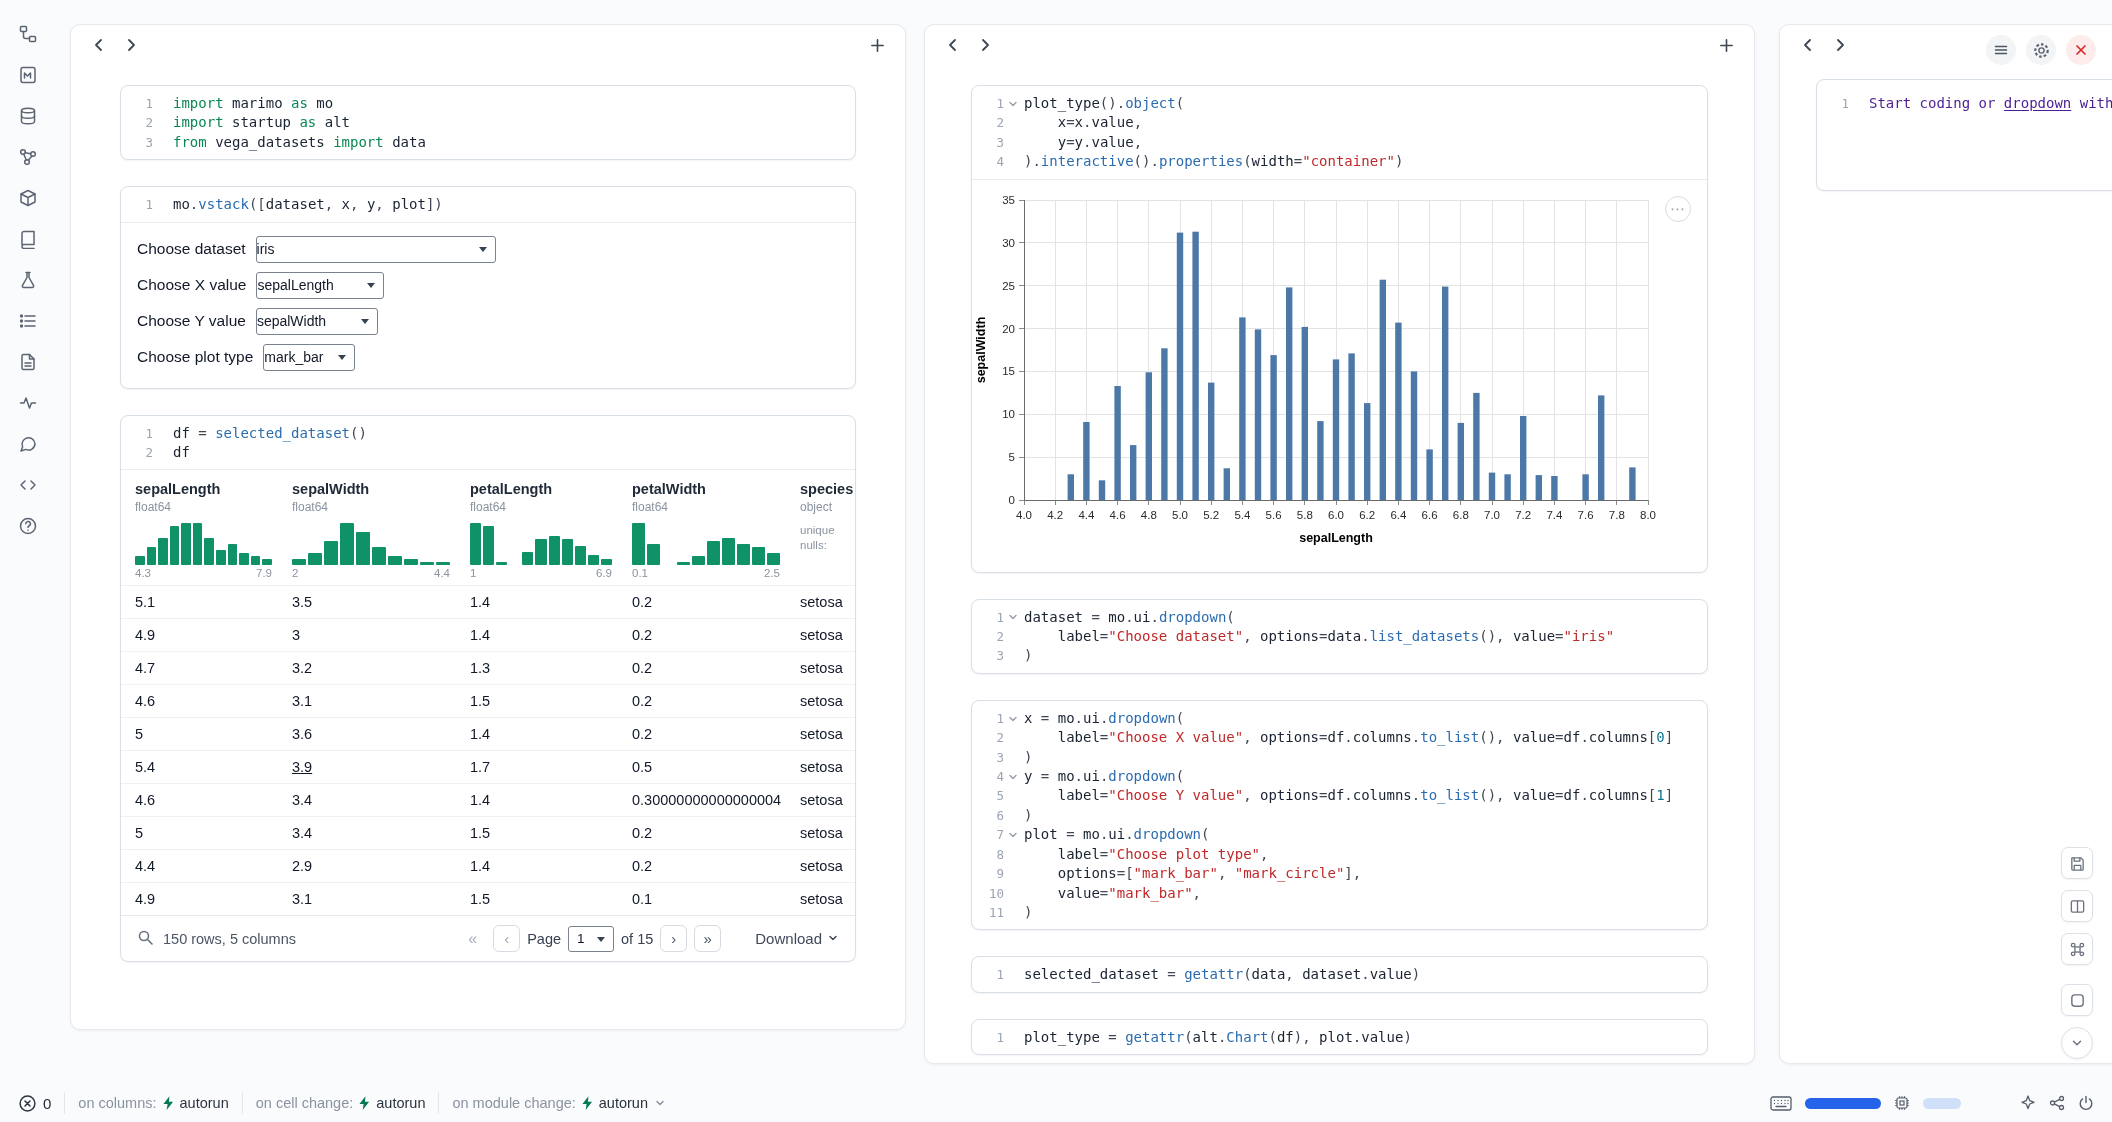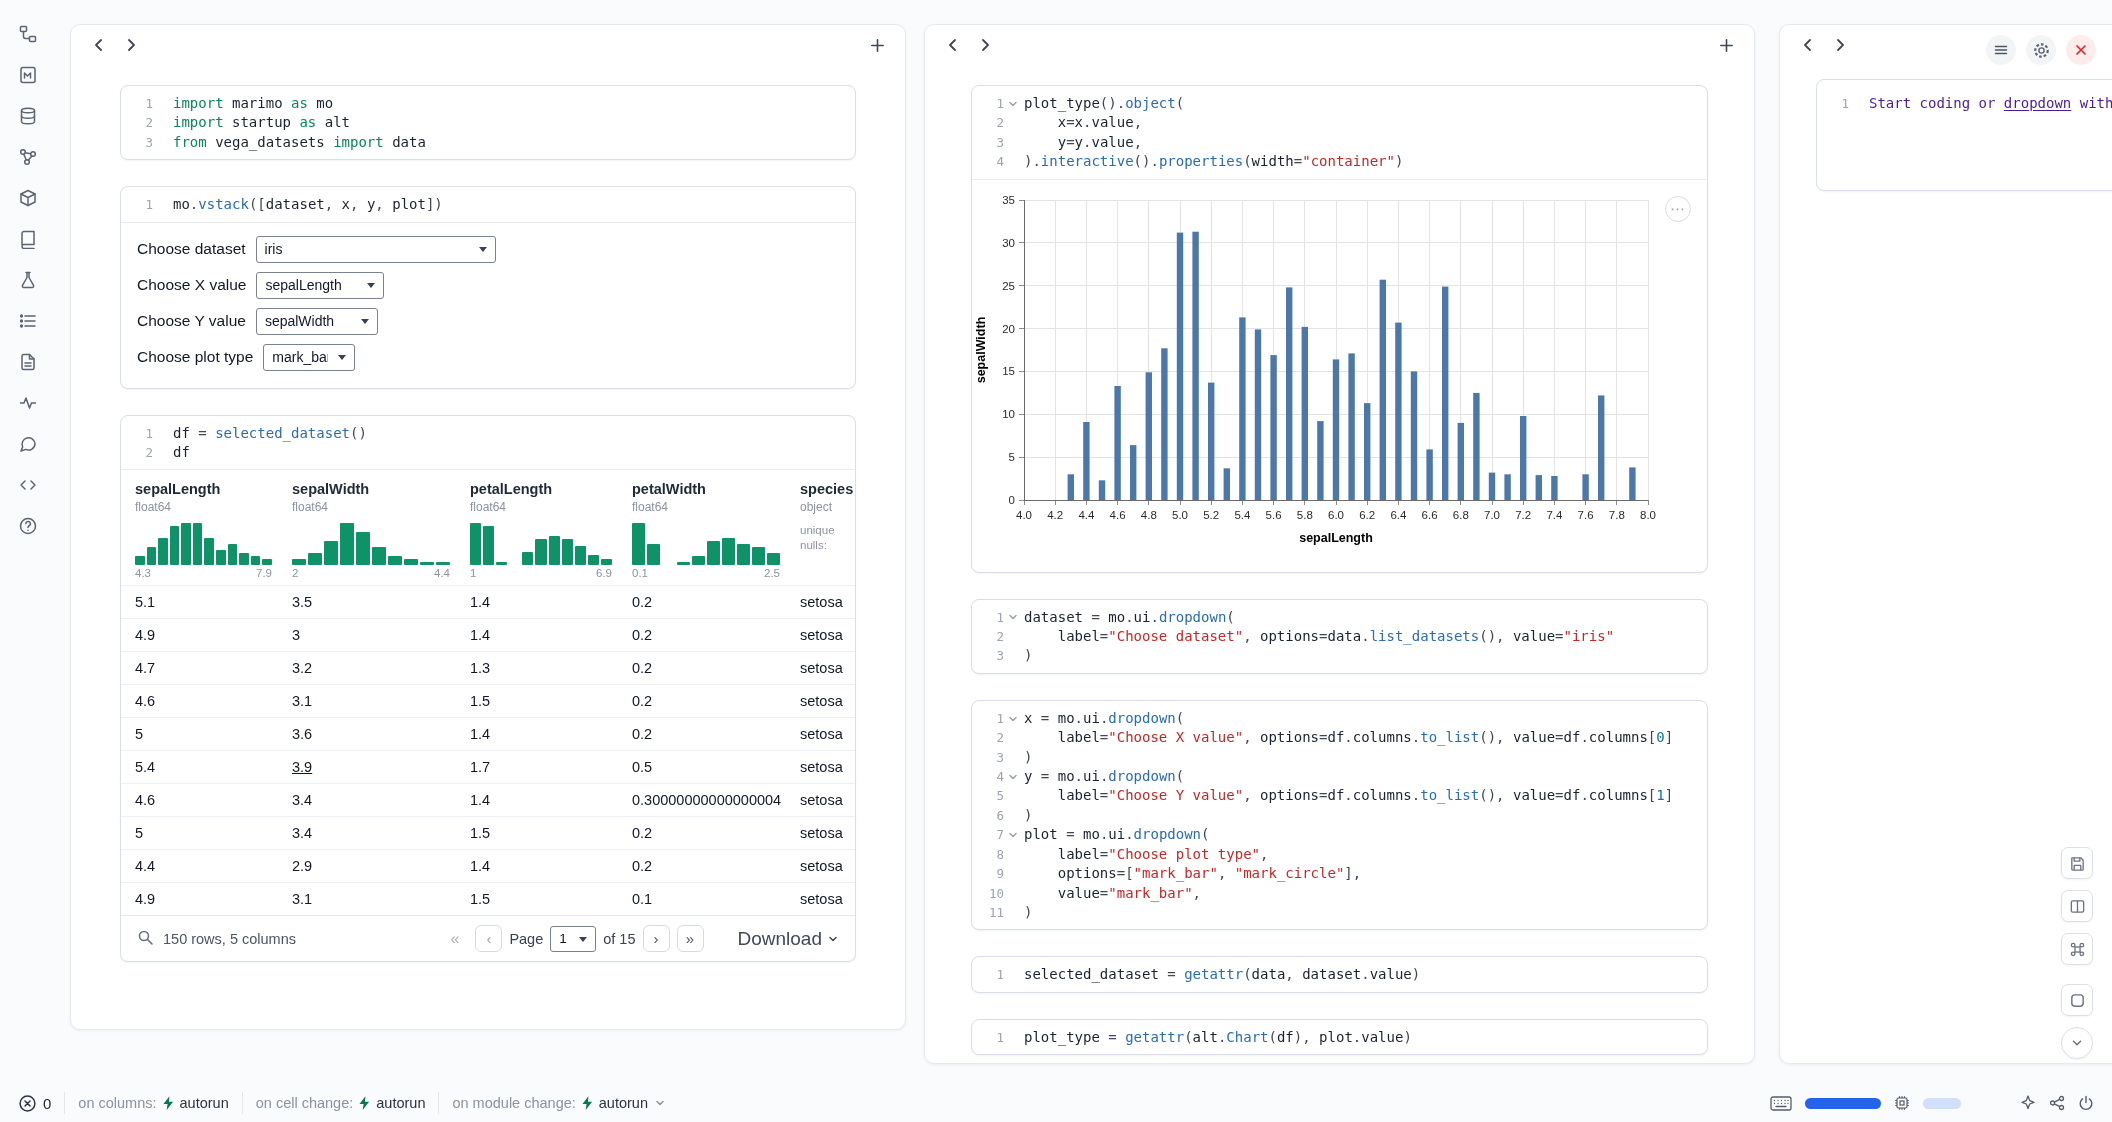--- a/index.html
+++ b/index.html
@@ -39,21 +39,21 @@
 
 
 .controls{padding:13px 16px 15px}
 .ctrl-row{display:flex;align-items:center;gap:10px;margin-bottom:9px;font-size:15.5px;color:#111827}
 .ctrl-row:last-child{margin-bottom:2px}
 .select-wrap{position:relative;display:inline-block}
 .select-wrap::after{content:"";position:absolute;right:9px;top:50%;margin-top:-2px;
   border-left:4.5px solid transparent;border-right:4.5px solid transparent;
   border-top:5.5px solid #374151;pointer-events:none}
 select{appearance:none;-webkit-appearance:none;border:1px solid #7a828e;border-radius:3px;
-  background:#fff;font-size:14px;padding:3px 26px 4px 8px;color:#111827;font-family:inherit;height:27px}
+  background:#fff;font-size:14px;padding:3px 26px 4px 0;color:#111827;font-family:inherit;height:27px}
 .sw0 select{width:240px}.sw1 select{width:128px}.sw2 select{width:122px}.sw3 select{width:92px}
 
 
 .df-table{font-size:14.5px;color:#111827;overflow:hidden}
 .df-cols{display:flex;padding:10px 0 0 14px}
 .df-col{flex:0 0 auto}
 .df-name{font-weight:600;font-size:14.5px;color:#1f2937;line-height:18px}
 .df-dtype{font-size:12px;color:#8a93a0;line-height:16px;margin-top:1px}
 .df-hist{display:flex;align-items:flex-end;gap:2px;height:44px;margin:6px 20px 0 0}
 .df-bar{flex:1 1 auto;border-radius:1px}
@@ -63,21 +63,21 @@
 .df-row{display:flex;align-items:center;height:33px;border-top:1px solid #edf0f4;padding-left:14px}
 .df-cell{flex:0 0 auto;overflow:hidden;white-space:nowrap}
 .df-footer{display:flex;align-items:center;height:46px;border-top:1px solid #e5e9ee;padding:0 16px;gap:8px}
 .df-f-left{display:flex;align-items:center;gap:9px;color:#4b5563;font-size:14.5px}
 .df-pag{margin-left:auto;display:flex;align-items:center;gap:7px;color:#374151;font-size:14.5px}
 .pg-btn{width:27px;height:27px;border:1px solid #d6dbe2;background:#fff;border-radius:6px;
   color:#4b5563;font-size:15px;display:flex;align-items:center;justify-content:center;
   font-family:inherit;cursor:pointer}
 .pg-btn.plain{border:none;color:#a9b1bc;font-size:16px}
 .pg-select-wrap select{width:46px;height:26px;padding:2px 20px 2px 8px;font-size:13.5px}
-.df-download{margin-left:26px;border:none;background:none;color:#3f4a59;font-size:19px;
+.df-download{margin-left:26px;border:none;background:none;color:#3f4a59;font-size:15px;
   display:flex;align-items:center;gap:5px;font-family:inherit;cursor:pointer}
 
 
 .chart-out{position:relative;padding:6px 0 10px}
 .chart-menu{position:absolute;right:16px;top:16px;width:26px;height:26px;border:1px solid #d8dde3;
   border-radius:50%;color:#98a1ad;display:flex;align-items:center;justify-content:center;
   font-size:15px;background:#fff;cursor:pointer;letter-spacing:1px}
 
 
 .p3-icons{position:absolute;left:206px;top:10px;display:flex;gap:10px}

